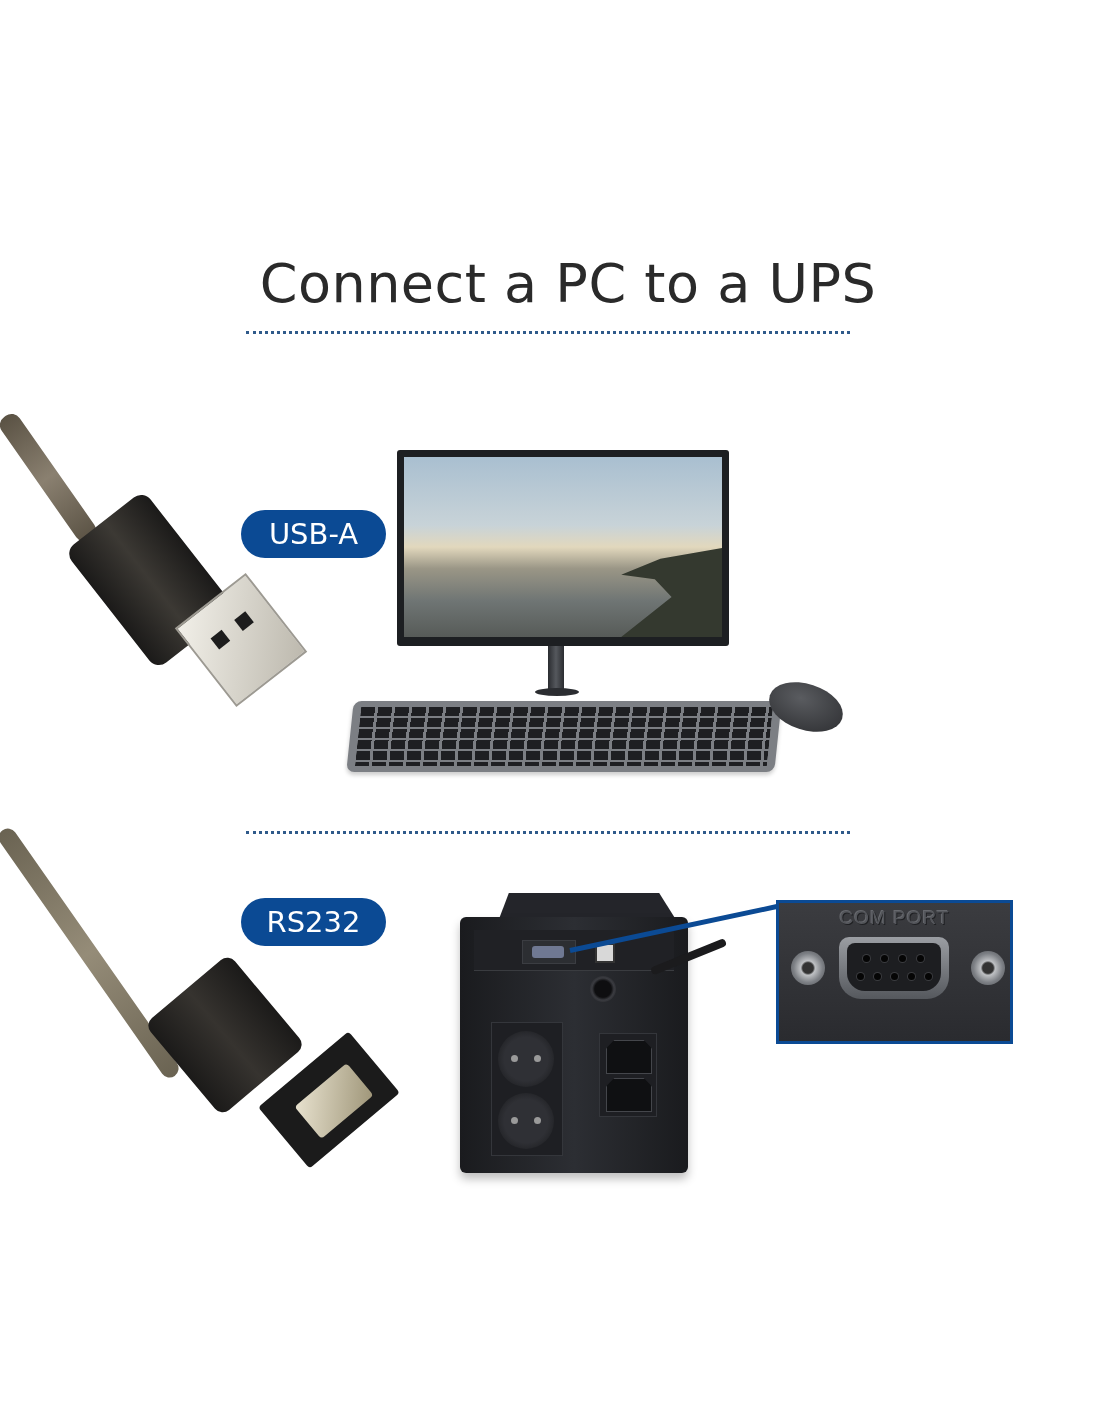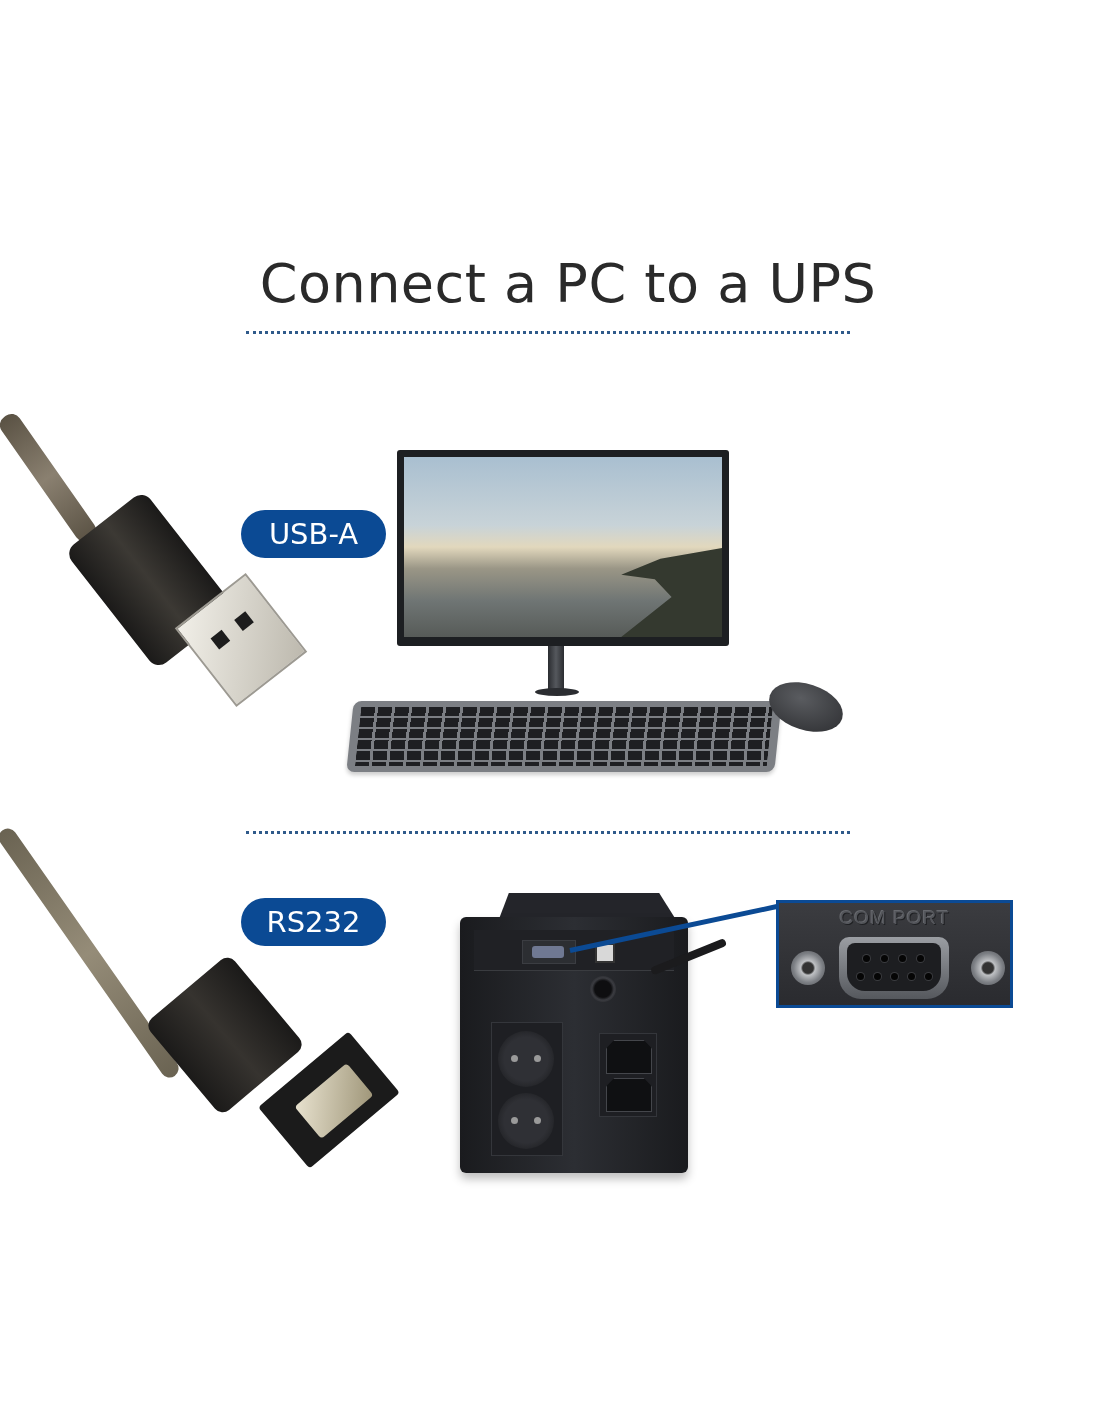--- a/index.html
+++ b/index.html
@@ -65,21 +65,21 @@
   .ups-button { left: 590px; top: 976px; width: 26px; height: 26px; background: radial-gradient(circle, #0e0e10 45%, #3a3b40 60%, #1a1b1e); border-radius: 50%; }
   .ups-cord { left: 650px; top: 968px; width: 80px; height: 8px; background: #1b1b1d; transform: rotate(-22deg); transform-origin: 0 0; border-radius: 4px; }
   .socket-block { left: 491px; top: 1022px; width: 70px; height: 132px; background: #1e1f23; border: 1px solid #34363b; }
   .socket { position: absolute; left: 6px; width: 56px; height: 56px; border-radius: 50%; background: radial-gradient(circle, #2f3035 55%, #141517 100%); }
   .pin { position: absolute; width: 7px; height: 7px; background: #9a9a9a; border-radius: 50%; }
   .iec-block { left: 599px; top: 1033px; width: 56px; height: 82px; background: #1e1f23; border: 1px solid #34363b; }
   .iec { position: absolute; left: 6px; width: 44px; height: 32px; background: #0f1012; clip-path: polygon(18% 0, 82% 0, 100% 25%, 100% 100%, 0 100%, 0 25%); border: 1px solid #44464b; }
   
   .callout-line { left: 570px; top: 948px; width: 215px; height: 5px; background: #0b4a94; transform-origin: 0 50%; transform: rotate(-12deg); }
   .comport-box {
-    left: 776px; top: 900px; width: 237px; height: 108px; background: linear-gradient(180deg,#3b3c40,#2a2b2f);
+    left: 776px; top: 900px; width: 237px; height: 144px; background: linear-gradient(180deg,#3b3c40,#2a2b2f);
     border: 3px solid #0b4a94; box-sizing: border-box; overflow: hidden; padding-left: 16px;
   }
   .comport-label {
     position: absolute; left: 0; right: 0; top: 4px; text-align: center;
     font-family: "Liberation Sans", sans-serif; font-size: 19px; color: #54565b;
     letter-spacing: 1px; text-shadow: 1px 1px 0 #1f2023, -1px -1px 0 #66686d;
   }
   .db9-shell { position: absolute; left: 62px; top: 34px; width: 110px; height: 62px; background: linear-gradient(180deg,#9b9ea3,#55585d); border-radius: 10px 10px 22px 22px; }
   .db9-inner { position: absolute; left: 8px; top: 6px; width: 94px; height: 48px; background: #1d1e21; border-radius: 8px 8px 18px 18px; }
   .db9-pin { position: absolute; width: 7px; height: 7px; background: #050505; border-radius: 50%; box-shadow: 0 0 0 1px #3a3b3f; }

